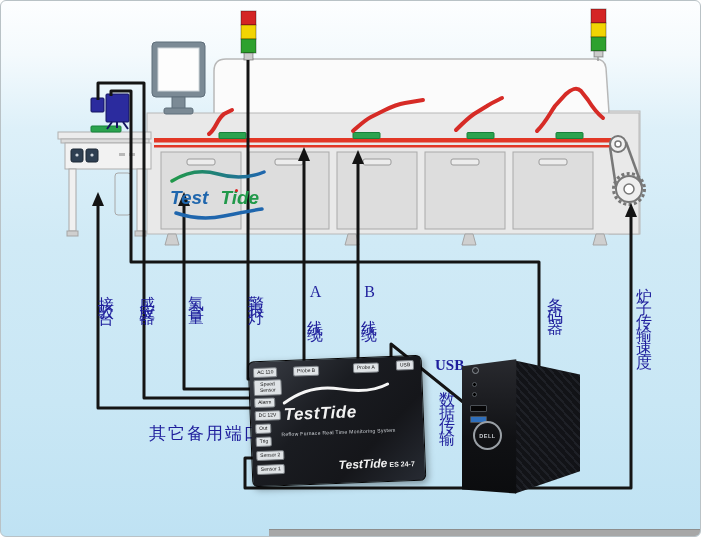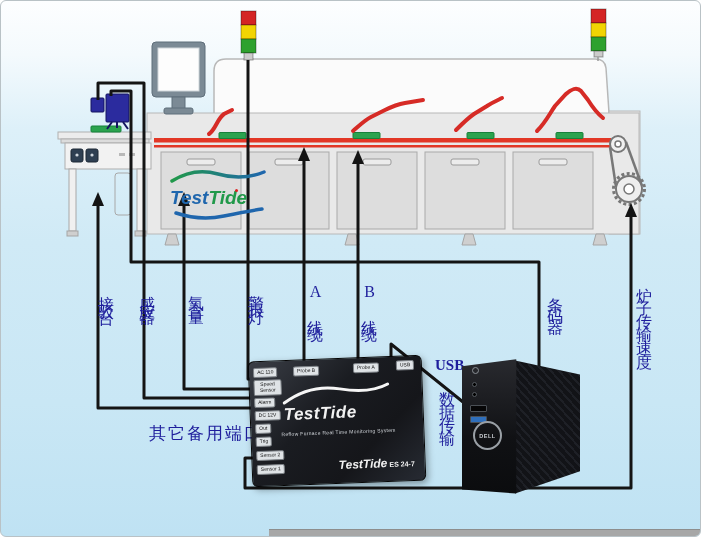--- a/index.html
+++ b/index.html
@@ -68,21 +68,21 @@
   }
   .usb-slot{position:absolute;width:15px;height:5px;background:#060607;border:1px solid #4a4f55;border-radius:1px;}
   .usb-slot.blue{background:#2f6fbc;}
   
   .oven-logo{position:absolute;left:165px;top:164px;width:102px;height:58px;}
   .oven-logo .txt{
     position:absolute;left:4px;top:22px;font-size:19px;font-weight:bold;font-style:italic;
     letter-spacing:0;font-family:"Liberation Sans",sans-serif;
   }
   .oven-logo .p1{color:#1f66ad;}
-  .oven-logo .p2{color:#21994a;}
+  .oven-logo .p2{color:#21994a;margin-left:12px;}
   .idot{position:absolute;left:69px;top:24px;width:3px;height:3px;background:#d22;border-radius:50%;}
   .bottom-strip{position:absolute;left:268px;top:528px;width:433px;height:9px;background:#a7a7a7;border-top:1px solid #8d8d8d;}
 </style>
 </head>
 <body>
 
 <div class="stage">
 
   <svg class="abs" style="left:0;top:0;" width="701" height="537" viewBox="0 0 701 537">
 

